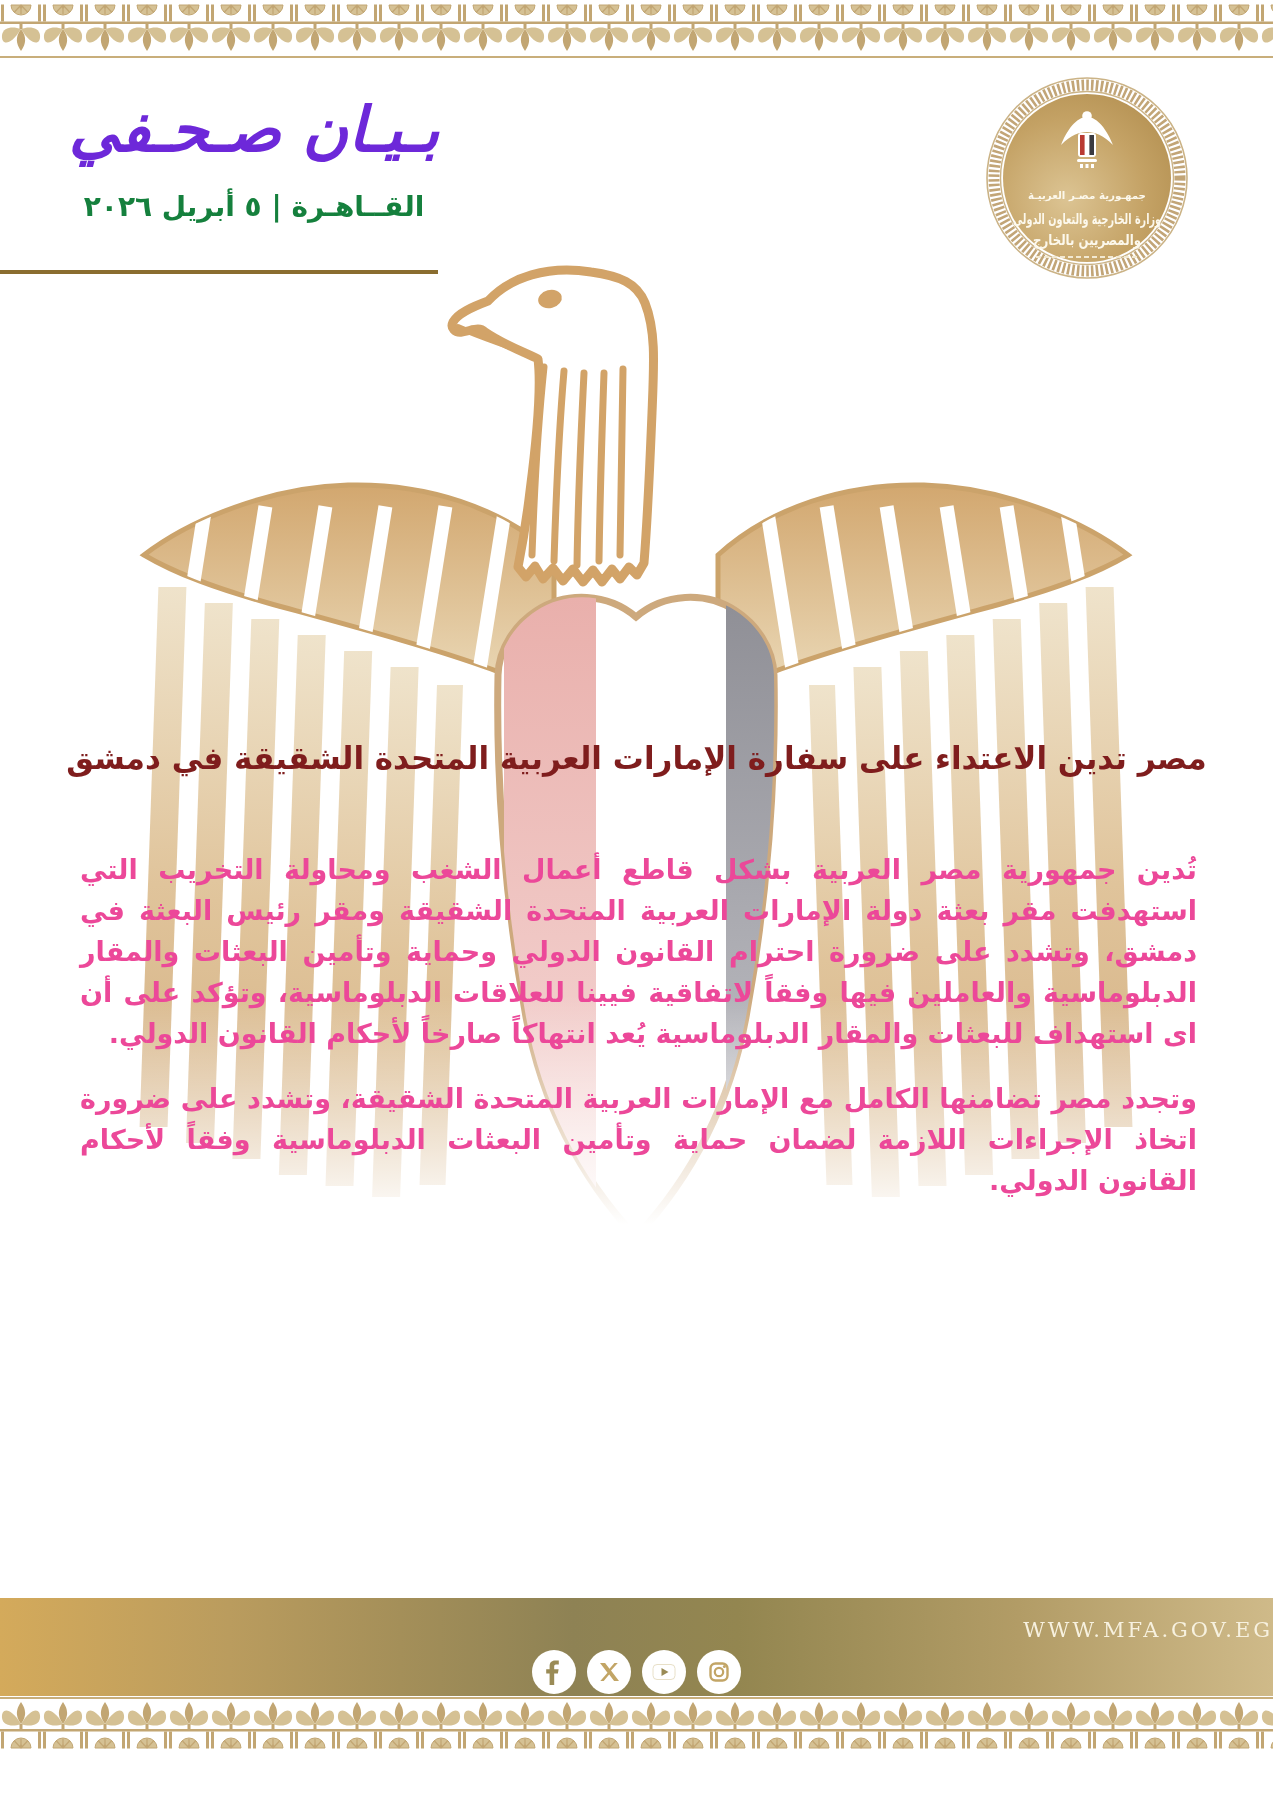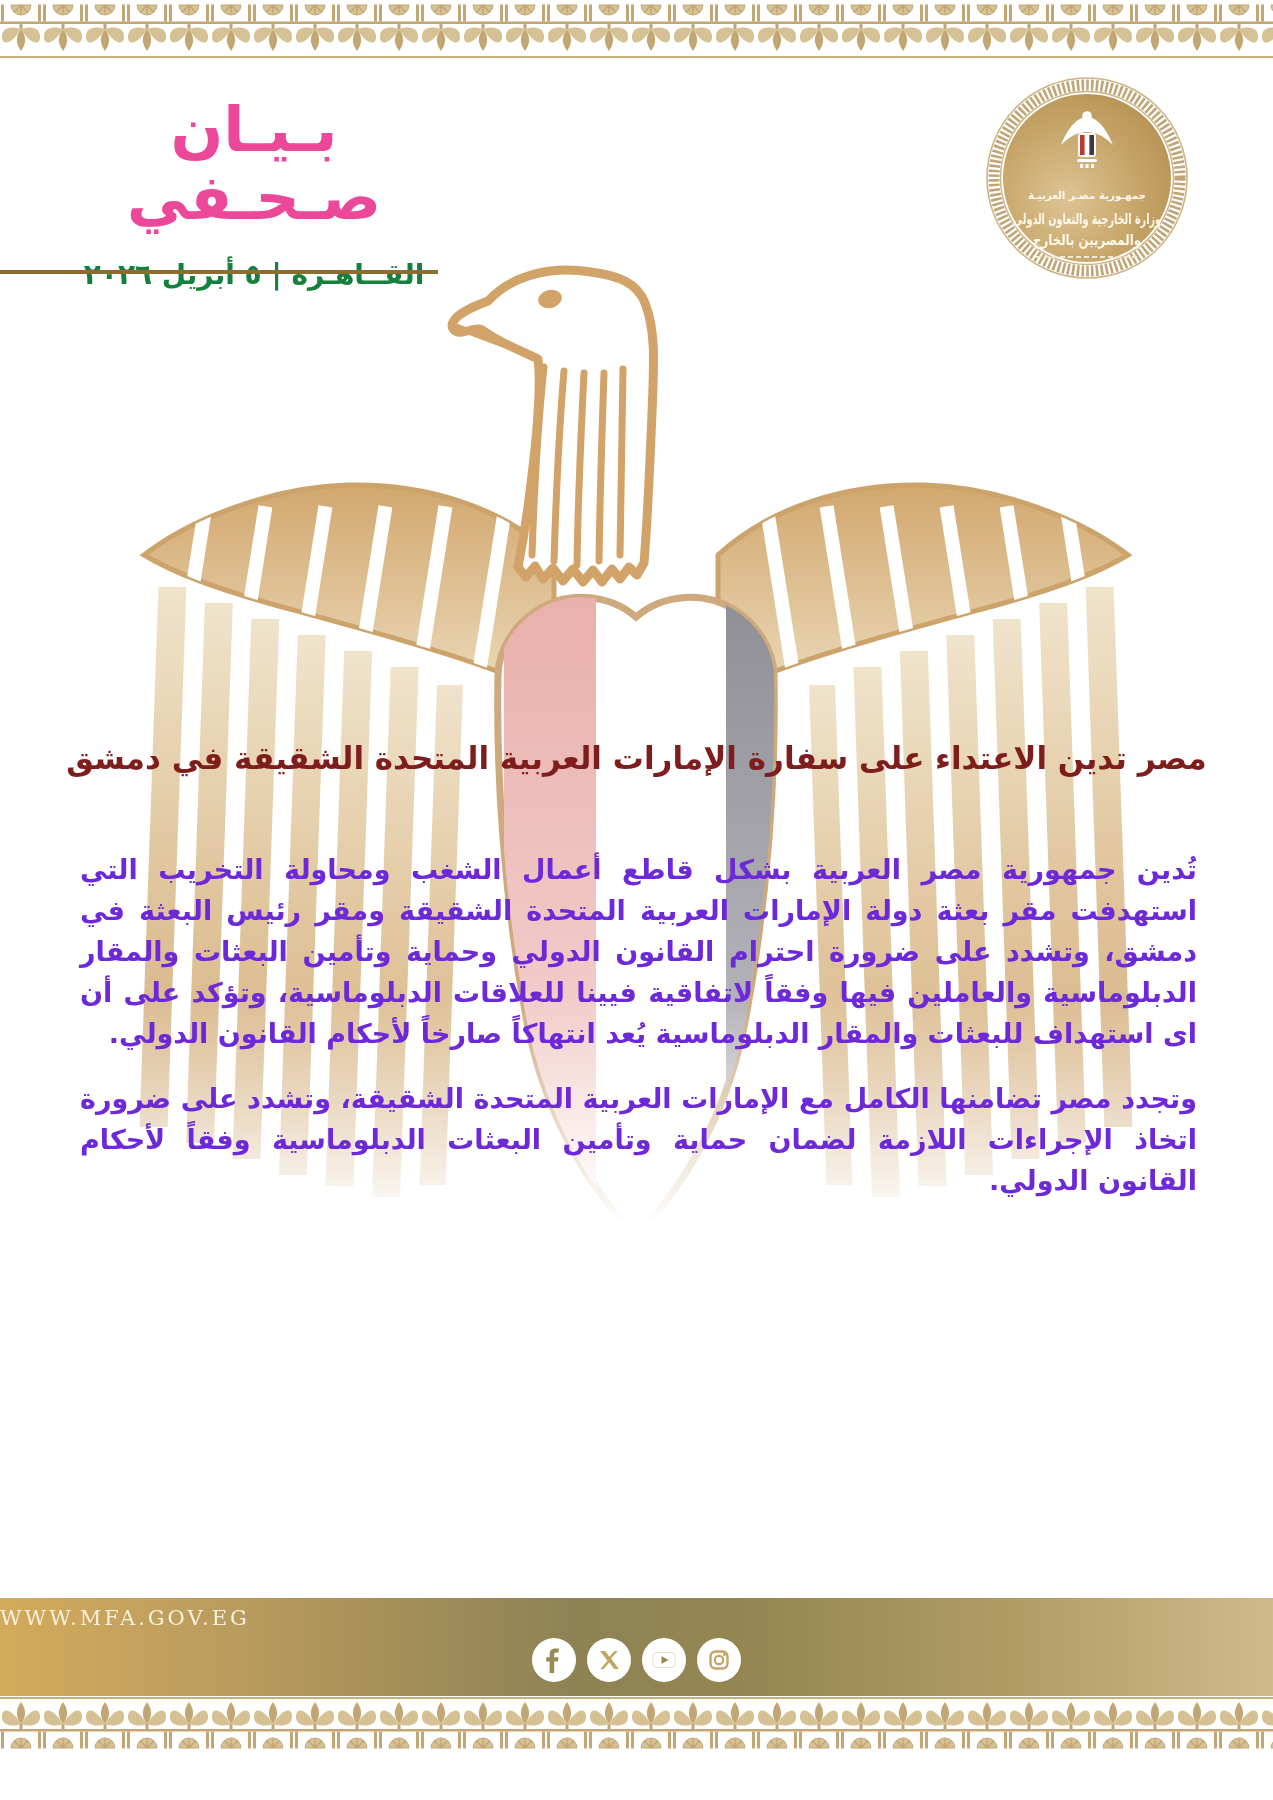--- a/index.html
+++ b/index.html
@@ -12,43 +12,43 @@
   .frieze svg{flex:0 0 auto;width:42px;height:50px;}
   .frieze-top{top:3px;}
   .frieze-top svg{transform:scaleY(-1);}
   .frieze-bottom{top:1700px;}
   .hairline{position:absolute;left:0;width:100%;height:2px;background:#C8AE7B;z-index:1;}
   .top-hairline{top:56px;}
   .bottom-hairline{top:1697px;}
 
   
   .masthead{position:absolute;top:96px;left:44px;width:420px;text-align:center;z-index:2;}
-  .press-title{font-size:62px;font-weight:bold;color:#ec4899;direction:rtl;line-height:1.1;}
+  .press-title{font-size:62px;font-weight:bold;color:#6d28d9;direction:rtl;line-height:1.1;font-style:italic;}
   .dateline{margin-top:26px;font-size:28px;font-weight:bold;color:#15803d;direction:rtl;}
   .header-rule{position:absolute;top:270px;left:0;width:438px;height:4px;background:#8A6D2F;z-index:2;}
 
   
   .seal{position:absolute;top:73px;left:982px;width:210px;height:210px;z-index:2;}
   .seal svg{width:210px;height:210px;display:block;}
 
   
   .watermark{position:absolute;top:255px;left:86px;width:1100px;height:1010px;z-index:0;}
   .watermark svg{width:1100px;height:1010px;display:block;}
 
   
   .headline{position:absolute;top:740px;left:40px;right:40px;margin:0;text-align:center;
     font-size:31px;font-weight:bold;color:#7f1d1d;direction:rtl;z-index:2;}
   .body-text{position:absolute;top:849px;left:80px;right:76px;direction:rtl;text-align:justify;
-    font-size:27px;font-weight:bold;color:#6d28d9;line-height:1.52;z-index:2;}
+    font-size:27px;font-weight:bold;color:#ec4899;line-height:1.52;z-index:2;}
   .body-text p{margin:0 0 24px 0;}
 
   
   .footer-band{position:absolute;top:1598px;left:0;width:100%;height:98px;z-index:1;
     background:linear-gradient(90deg,#D4AA5B 0%,#BA9C5E 18%,#8E8254 45%,#938650 58%,#B29C66 80%,#CFBA89 100%);}
-  .footer-url{margin-top:8px;text-align:left;font-family:"DejaVu Serif",serif;
+  .footer-url{margin-top:20px;text-align:right;font-family:"DejaVu Serif",serif;
     font-size:21px;letter-spacing:3px;color:#F7F1DF;}
   .social-row{display:flex;justify-content:center;gap:9px;margin-top:7px;}
   .social-icon{width:46px;height:46px;display:block;cursor:pointer;}
 </style>
 </head>
 <body>
 
 <div class="page">
 
   <div class="frieze frieze-top">

